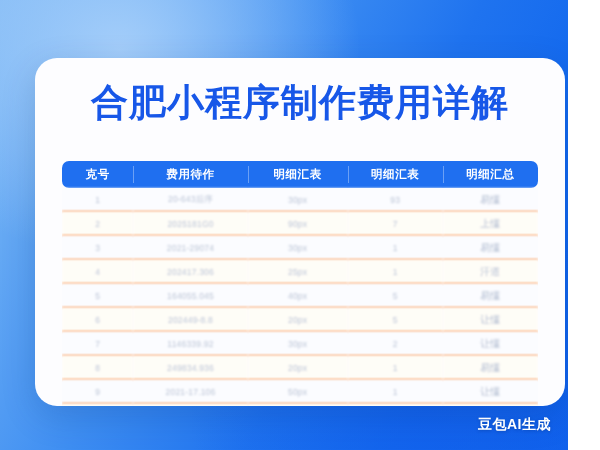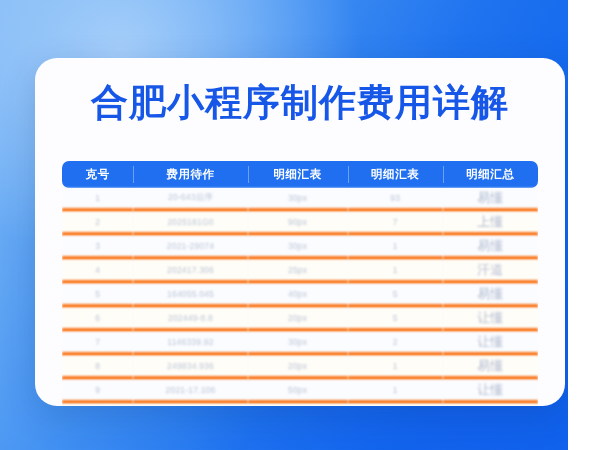--- a/index.html
+++ b/index.html
@@ -68,30 +68,30 @@
   }
   table.grid thead th:first-child { border-top-left-radius:7px; border-bottom-left-radius:7px; }
   table.grid thead th:last-child  { border-top-right-radius:7px; border-bottom-right-radius:7px; }
 
   table.grid tbody td {
     height:24px;
     font-size:8.5px;
     text-align:center;
     vertical-align:middle;
     color:#b9c3d6;
-    border-bottom:4px solid #f97316;
+    border-bottom:1px solid #f97316;
     filter:blur(.85px);
     opacity:.95;
     letter-spacing:.2px;
     white-space:nowrap;
     overflow:hidden;
   }
   table.grid tbody tr:nth-child(odd)  td { background:#fbfcff; }
   table.grid tbody tr:nth-child(even) td { background:#fffdf7; }
-  table.grid tbody td.c-zh { color:#aeb9cf; font-size:13px; }
+  table.grid tbody td.c-zh { color:#aeb9cf; font-size:10px; }
   table.grid tbody td + td::before {
     content:""; position:absolute;
   }
 
   
   col.c1 { width:15%; }
   col.c2 { width:24%; }
   col.c3 { width:21%; }
   col.c4 { width:20%; }
   col.c5 { width:20%; }
@@ -203,13 +203,14 @@
               <td>10px</td>
               <td>1</td>
               <td class="c-zh">易懂</td>
             </tr>
           </tbody>
       </table>
     </div>
 
   </div>
 
+  <div class="watermark">豆包AI生成</div>
 </div>
 
 </body></html>

